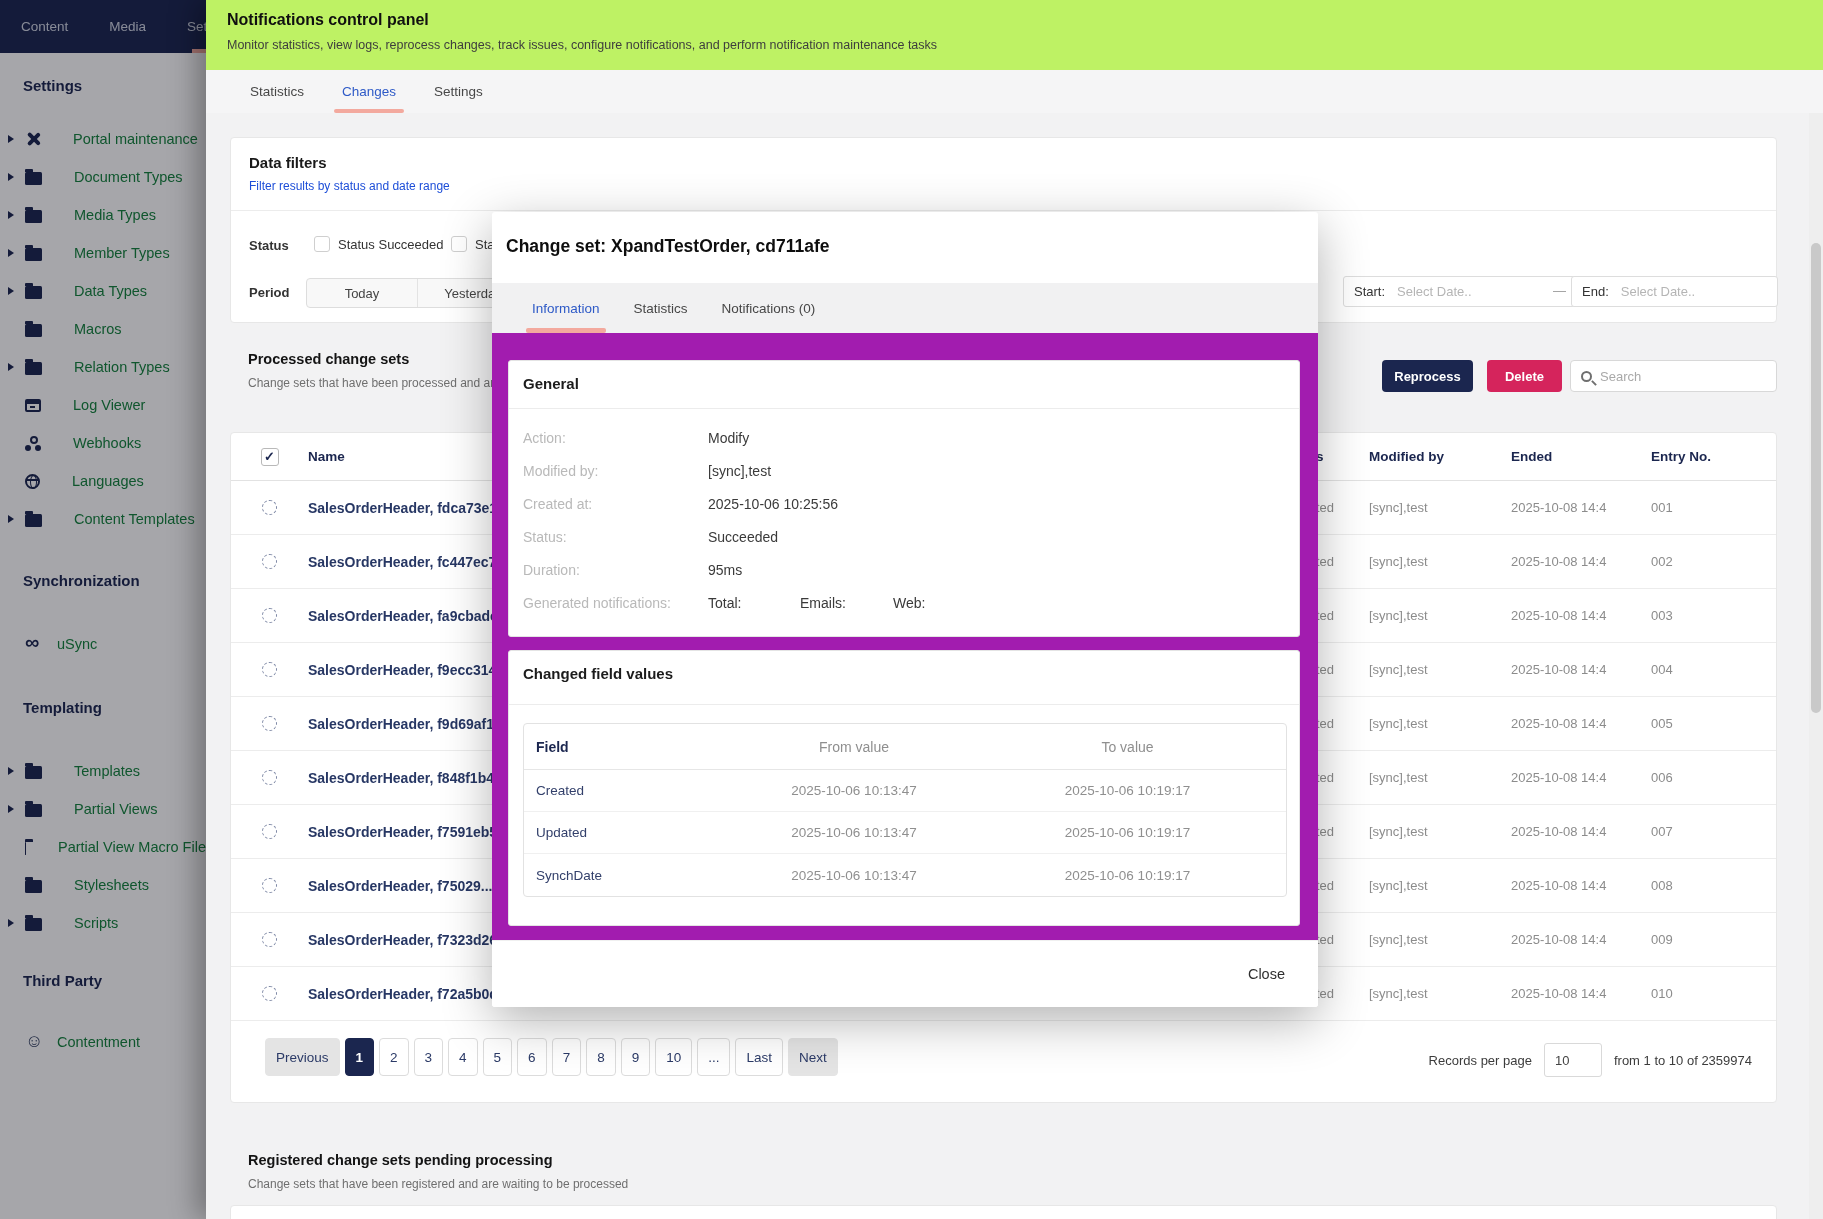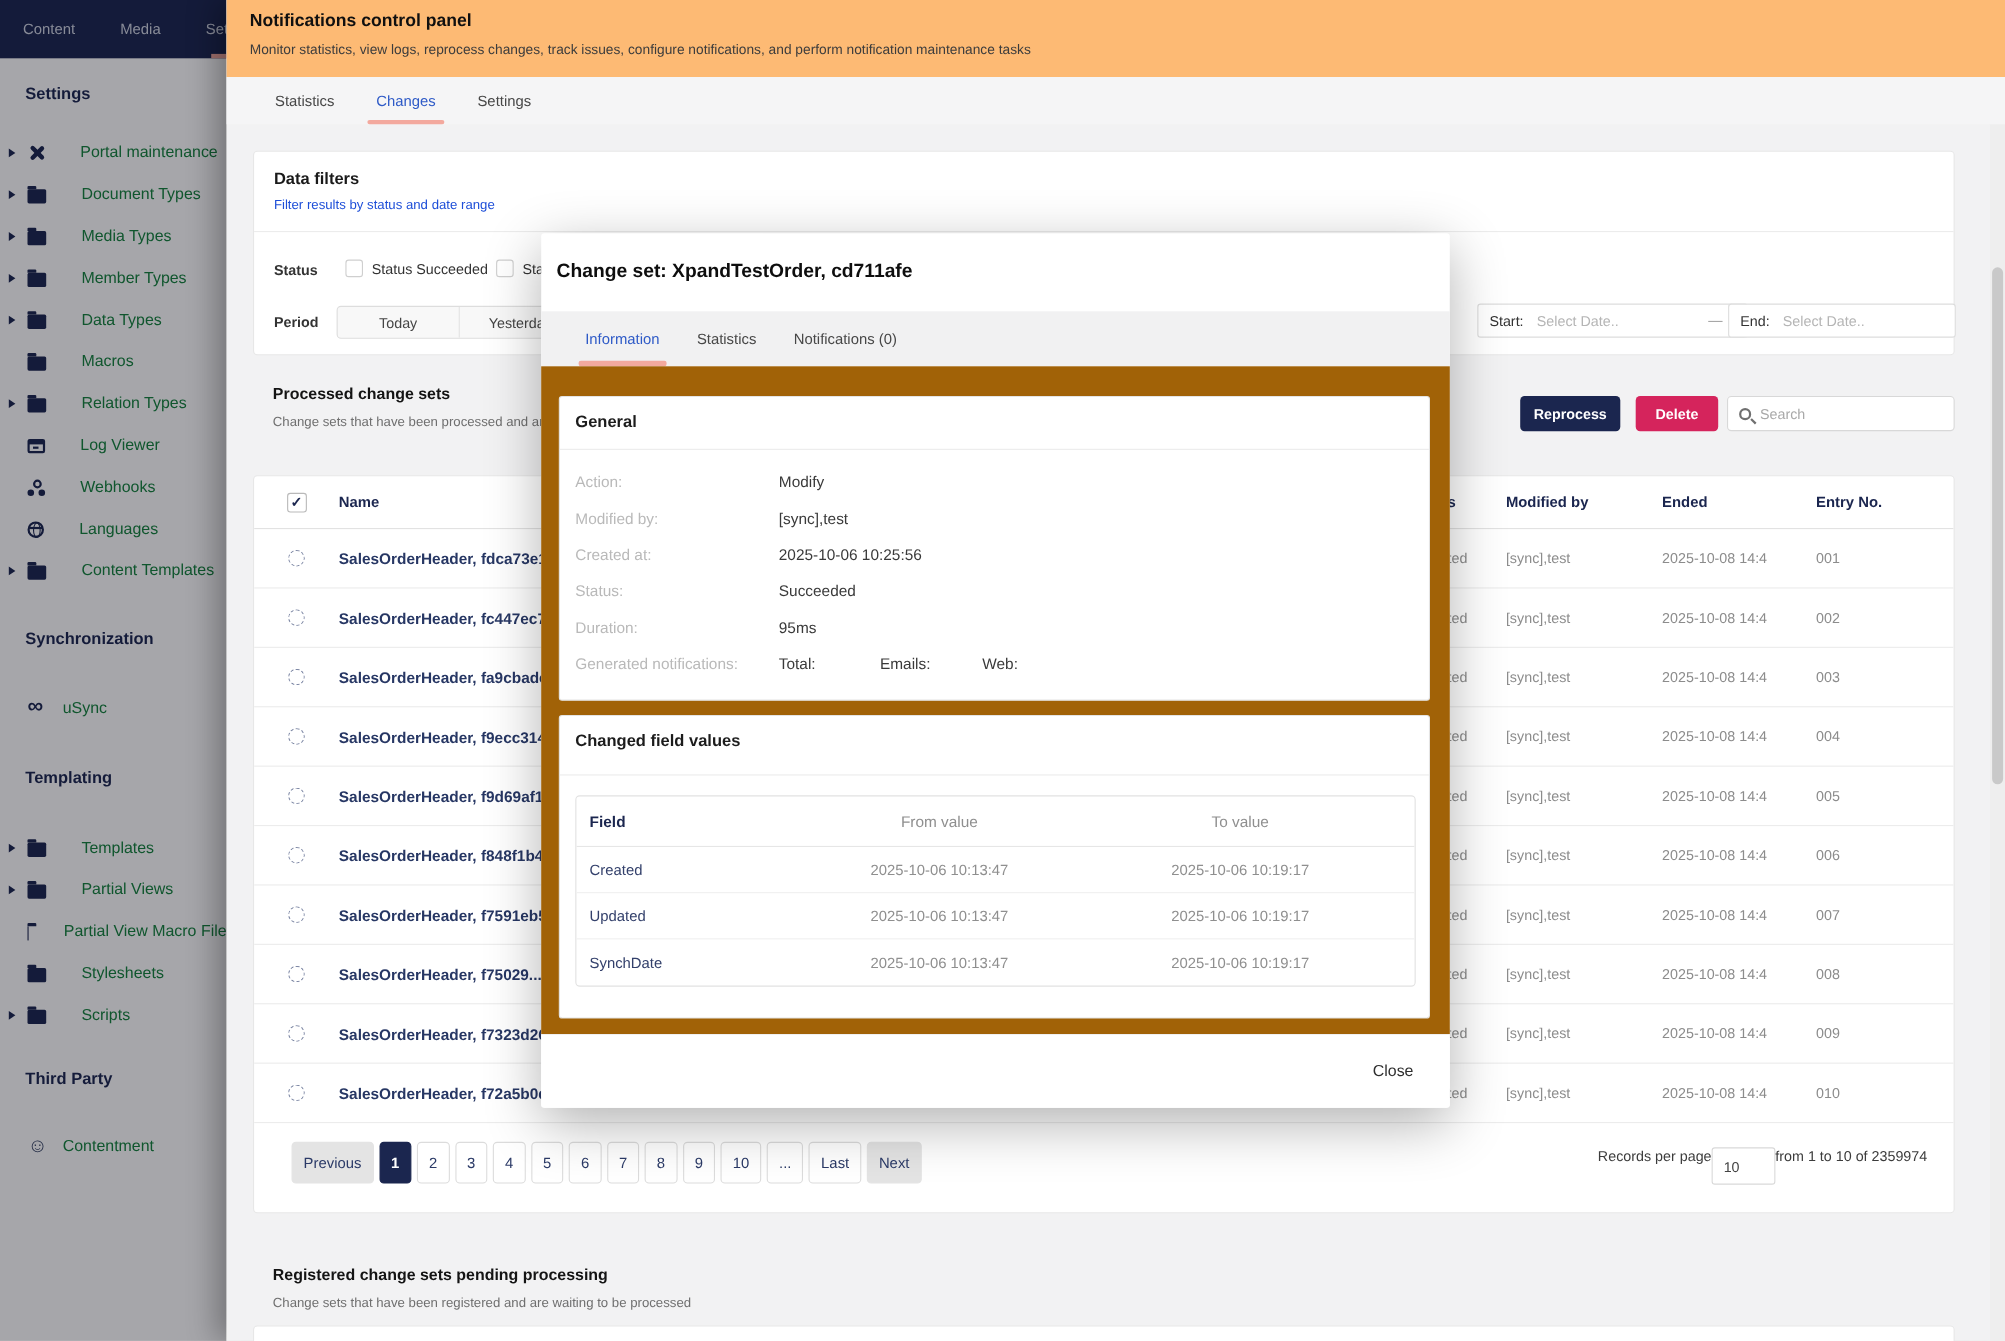--- a/index.html
+++ b/index.html
@@ -33,21 +33,21 @@
   .icon-webhook::after{content:"";position:absolute;left:0;bottom:0;width:6px;height:6px;background:#1b264f;border-radius:50%;box-shadow:10px 0 0 0 #1b264f}
   .icon-globe{width:15px;height:15px;border:2px solid #1b264f;border-radius:50%;position:relative}
   .icon-globe::before{content:"";position:absolute;left:-1px;right:-1px;top:3.5px;height:2px;background:#1b264f}
   .icon-globe::after{content:"";position:absolute;left:2.5px;top:-1px;width:5px;height:12px;border:1.5px solid #1b264f;border-radius:50%}
   .icon-infinity::before{content:"∞";font-size:20px;font-weight:bold;color:#1b264f;line-height:12px}
   .icon-smiley::before{content:"☺";font-size:18px;color:#364363;line-height:16px}
   .sidebar-overlay{position:absolute;inset:0;background:rgba(8,10,20,0.35)}
 
   
   .panel{position:absolute;left:206px;top:0;width:1617px;height:1219px;background:#f2f2f3;box-shadow:-10px 0 26px rgba(0,0,0,0.30)}
-  .panel-header{position:absolute;left:0;top:0;width:100%;height:70px;background:#fdba74}
+  .panel-header{position:absolute;left:0;top:0;width:100%;height:70px;background:#bef264}
   .page-title{position:absolute;left:21px;top:11px;font-size:16px;font-weight:bold;color:#101010}
   .page-subtitle{position:absolute;left:21px;top:38px;font-size:12.5px;color:#3d3d3d}
   .tabband{position:absolute;left:0;top:70px;width:100%;height:43px;background:#f5f5f6;display:flex;align-items:center;padding-left:44px}
   .tab{font-size:13.5px;color:#474747;margin-right:38px;position:relative;height:100%;display:flex;align-items:center;cursor:pointer}
   .tab.active{color:#2e5ac7}
   .tab.active::after{content:"";position:absolute;left:-8px;right:-8px;bottom:0;height:4px;background:#f3a99e;border-radius:2px}
 
   .card{background:#fff;border:1px solid #e7e7e7;border-radius:4px}
 
   
@@ -84,35 +84,35 @@
   .thead{height:48px;border-bottom:1px solid #e2e2e2;font-size:13.5px;font-weight:bold;color:#1b264f}
   .trow{height:54px;border-bottom:1px solid #ececec;font-size:13px;color:#8c8c8c}
   .c-sel{display:flex;justify-content:center}
   .hcheck{width:18px;height:18px;border:1px solid #b9b9b9;border-radius:3px;background:#fff;display:flex;align-items:center;justify-content:center;font-size:13px;color:#1b264f;font-weight:bold;cursor:pointer}
   .spinner{width:15px;height:15px;border:1.6px dashed #7e88a5;border-radius:50%}
   .c-name{font-size:14px;font-weight:bold;color:#273764;cursor:pointer}
   .pagbar{position:absolute;left:34px;bottom:26px;display:flex;gap:5px}
   .pbtn{min-width:28px;height:38px;padding:0 10px;border-radius:4px;display:flex;align-items:center;justify-content:center;font-size:13.5px;color:#2b3a67;background:#fff;border:1px solid #dcdcdc;cursor:pointer}
   .pbtn.gray{background:#e4e4e4;border-color:#e4e4e4;color:#2b3a67}
   .pbtn.active{background:#1b264f;border-color:#1b264f;color:#fff;font-weight:bold}
-  .records{position:absolute;right:24px;bottom:25px;display:flex;font-size:13px;color:#3c3c3c}
+  .records{position:absolute;right:24px;bottom:25px;display:flex;align-items:center;gap:12px;font-size:13px;color:#3c3c3c}
   .records input{width:58px;height:34px;border:1px solid #d9d9d9;border-radius:3px;font-size:13px;color:#444;padding-left:10px;font-family:"Liberation Sans",sans-serif}
 
   
   .sb-track{position:absolute;right:0;top:113px;bottom:0;width:14px;background:#eeeeee}
   .sb-thumb{position:absolute;right:2px;top:130px;width:10px;height:470px;background:#c9c9c9;border-radius:5px;cursor:pointer}
 
   
   .modal{position:absolute;left:492px;top:212px;width:826px;height:795px;background:#fff;border-radius:3px;box-shadow:0 14px 50px rgba(0,0,0,0.30)}
   .m-title{position:absolute;left:14px;top:24px;font-size:17.5px;font-weight:bold;color:#0e0e0e}
   .m-tabs{position:absolute;left:0;top:71px;width:100%;height:50px;background:#f1f1f2;display:flex;align-items:center;padding-left:40px}
   .m-tab{font-size:13.5px;color:#474747;margin-right:34px;height:100%;display:flex;align-items:center;position:relative;cursor:pointer}
   .m-tab.active{color:#2e5ac7}
   .m-tab.active::after{content:"";position:absolute;left:-6px;right:-6px;bottom:0;height:5px;background:#f3a99e;border-radius:2px}
-  .m-body{position:absolute;left:0;top:121px;right:0;bottom:67px;background:#a16207}
+  .m-body{position:absolute;left:0;top:121px;right:0;bottom:67px;background:#a21caf}
   .m-card{position:absolute;left:16px;width:792px;background:#fff;border:1px solid #e4e4e4;border-radius:3px}
   .mc-title{position:absolute;left:14px;top:14px;font-size:15px;font-weight:bold;color:#1c1c1c}
   .mc-div{position:absolute;left:0;right:0;top:47px;height:1px;background:#ececec}
   .g-rows{position:absolute;left:14px;right:14px;top:60px}
   .g-row{display:grid;grid-template-columns:185px 1fr;height:33px;align-items:center}
   .g-row.notif{grid-template-columns:185px 92px 93px 1fr}
   .g-label{font-size:14px;color:#b9b9b9}
   .g-value{font-size:14px;color:#3a3a3a}
   .ftable{position:absolute;left:14px;top:72px;width:764px;border:1px solid #e2e2e2;border-radius:4px;background:#fff;overflow:hidden}
   .f-row,.f-head{display:grid;grid-template-columns:215px 230px 1fr;align-items:center}

